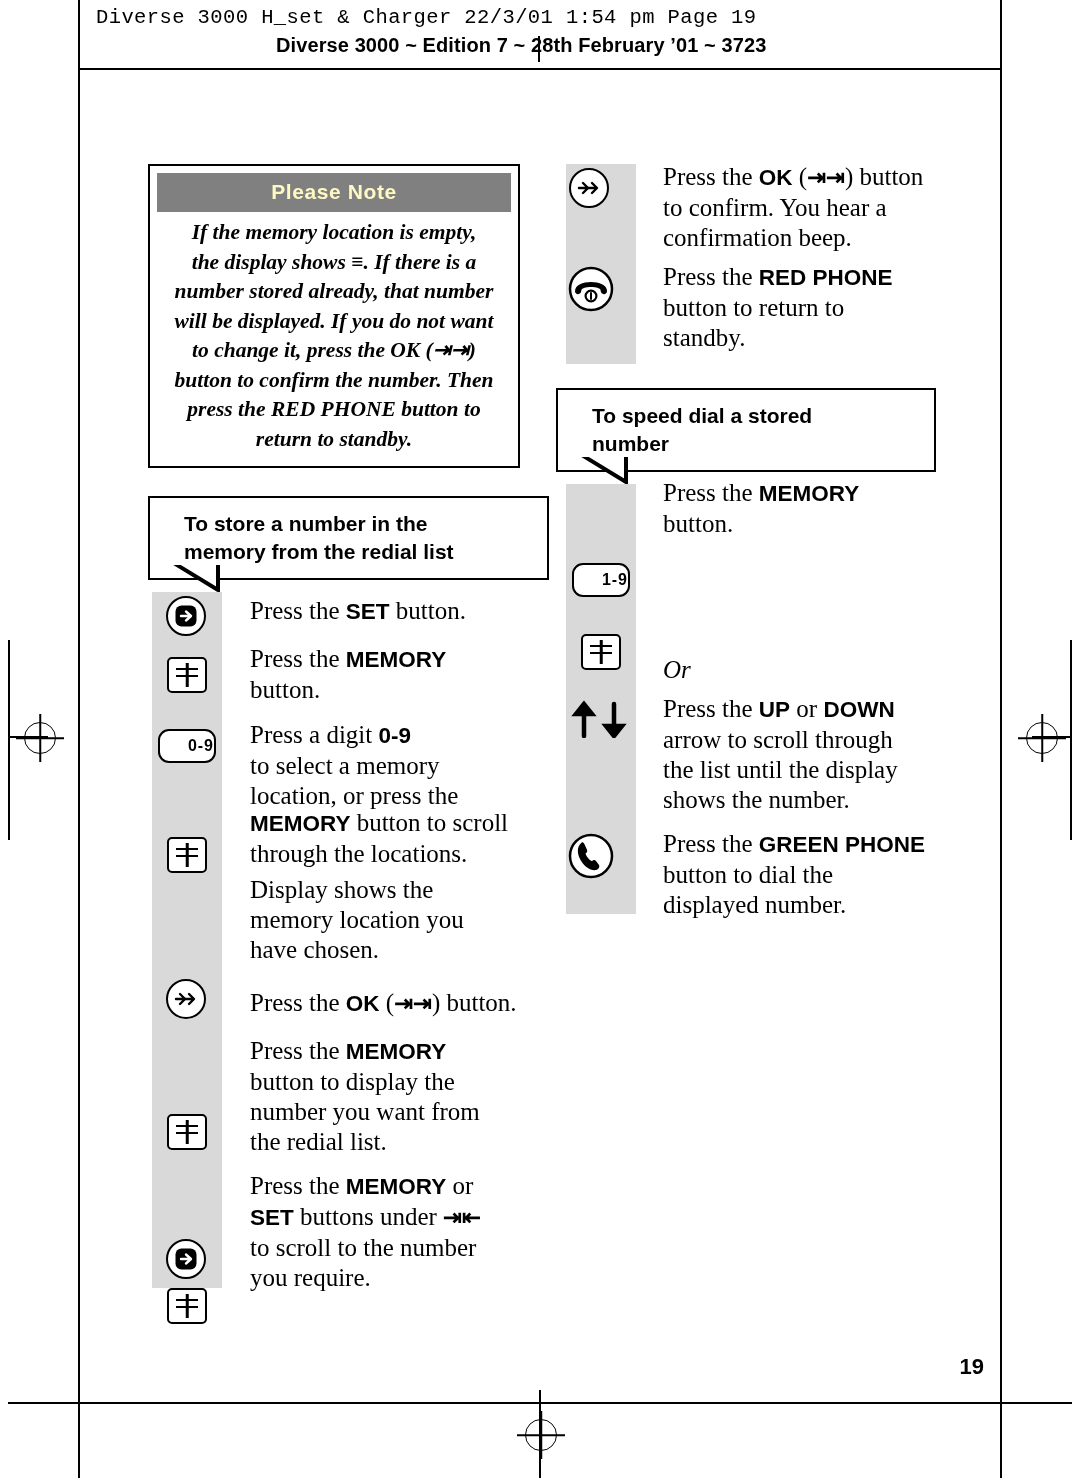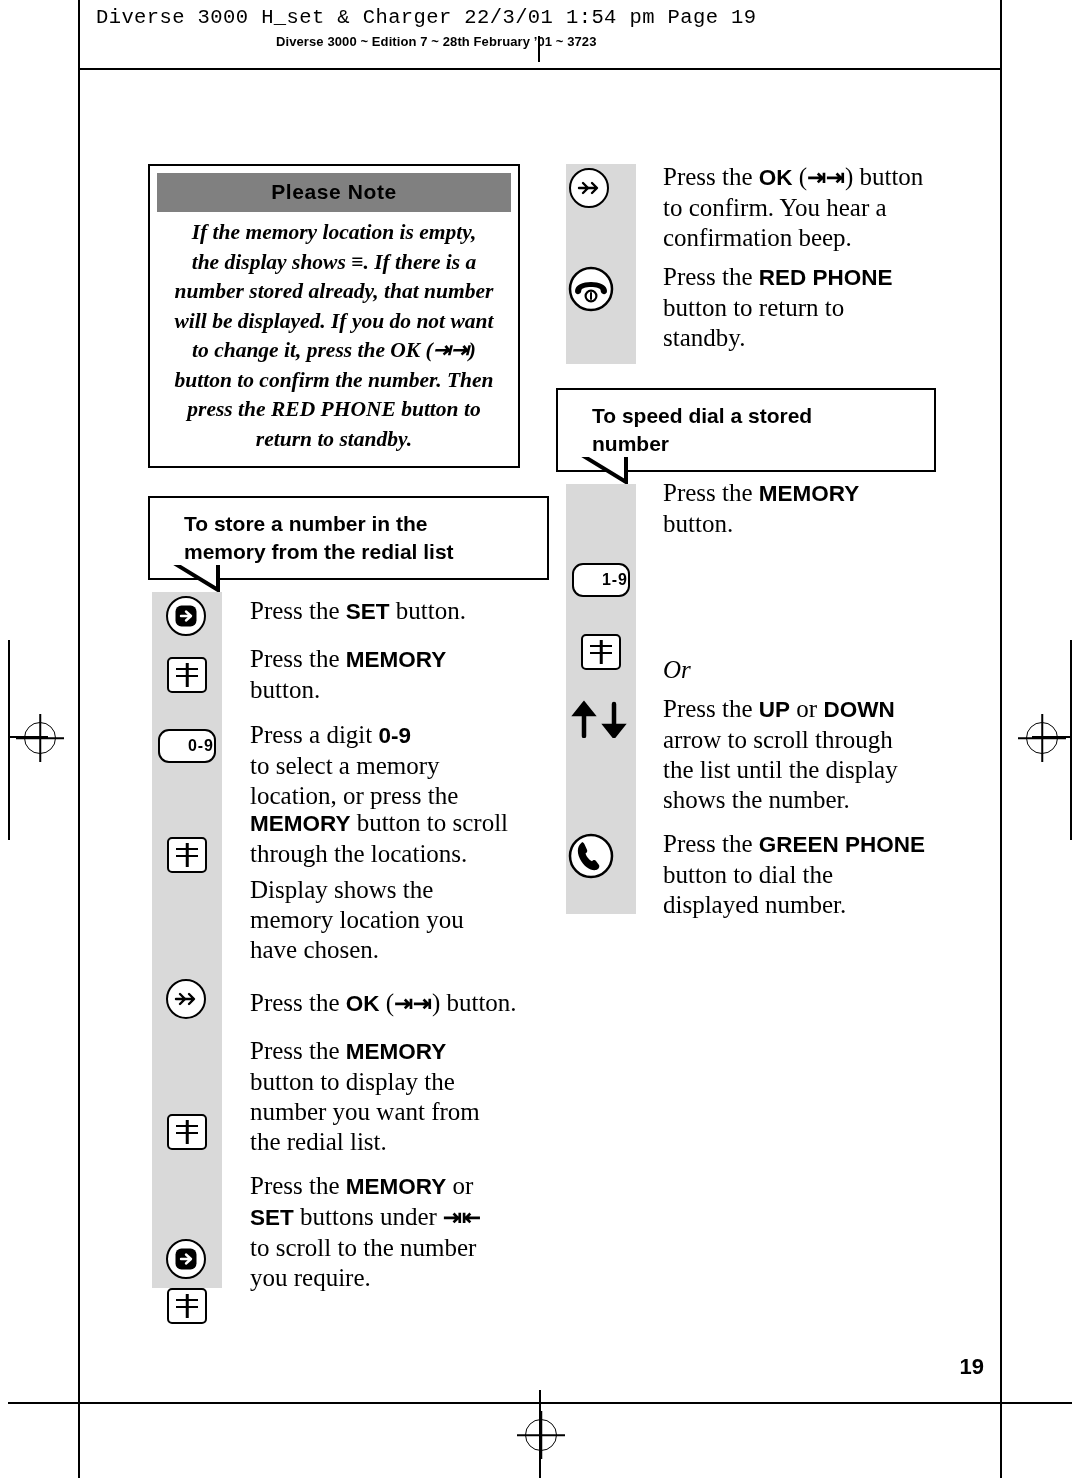--- a/index.html
+++ b/index.html
@@ -25,32 +25,32 @@
   
   .header-mono{
     position:absolute; left:96px; top:6px;
     font-family:"Liberation Mono", monospace;
     font-size:20.5px; letter-spacing:0.4px;
     white-space:nowrap;
   }
   .header-sub{
     position:absolute; left:276px; top:34px;
     font-family:"Liberation Sans", sans-serif;
-    font-size:13px; font-weight:600; letter-spacing:0.1px;
+    font-size:20px; font-weight:600; letter-spacing:0.1px;
     white-space:nowrap;
   }
 
   
   .note-box{
     position:absolute; left:148px; top:164px; width:372px;
     border:2.5px solid #000; background:#fff; box-sizing:border-box;
     padding:0 0 12px 0;
   }
   .note-title{
-    background:#808080; color:#000000;
+    background:#808080; color:#fef9c3;
     font-family:"Liberation Sans", sans-serif;
     font-weight:bold; font-size:21px; letter-spacing:0.6px;
     padding:7px 0 8px 0; text-align:center;
     margin:7px 7px 6px 7px;
   }
   .note-body{
     font-family:"Liberation Serif", serif;
     font-style:italic; font-weight:bold;
     font-size:21.5px; line-height:29.5px;
     text-align:center; padding:0 8px;

